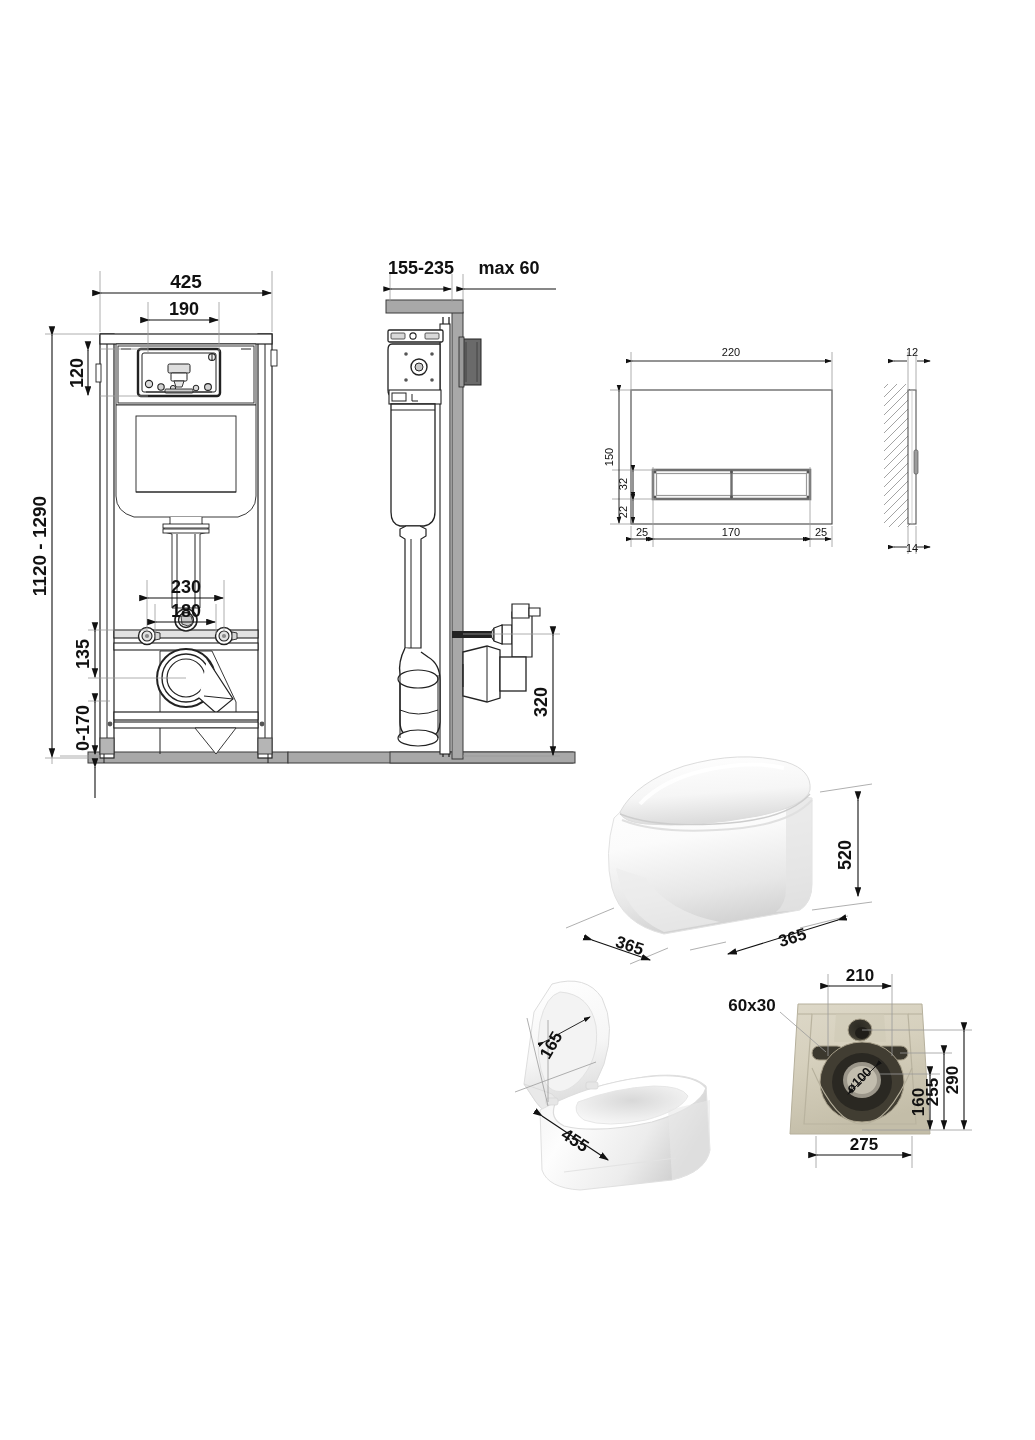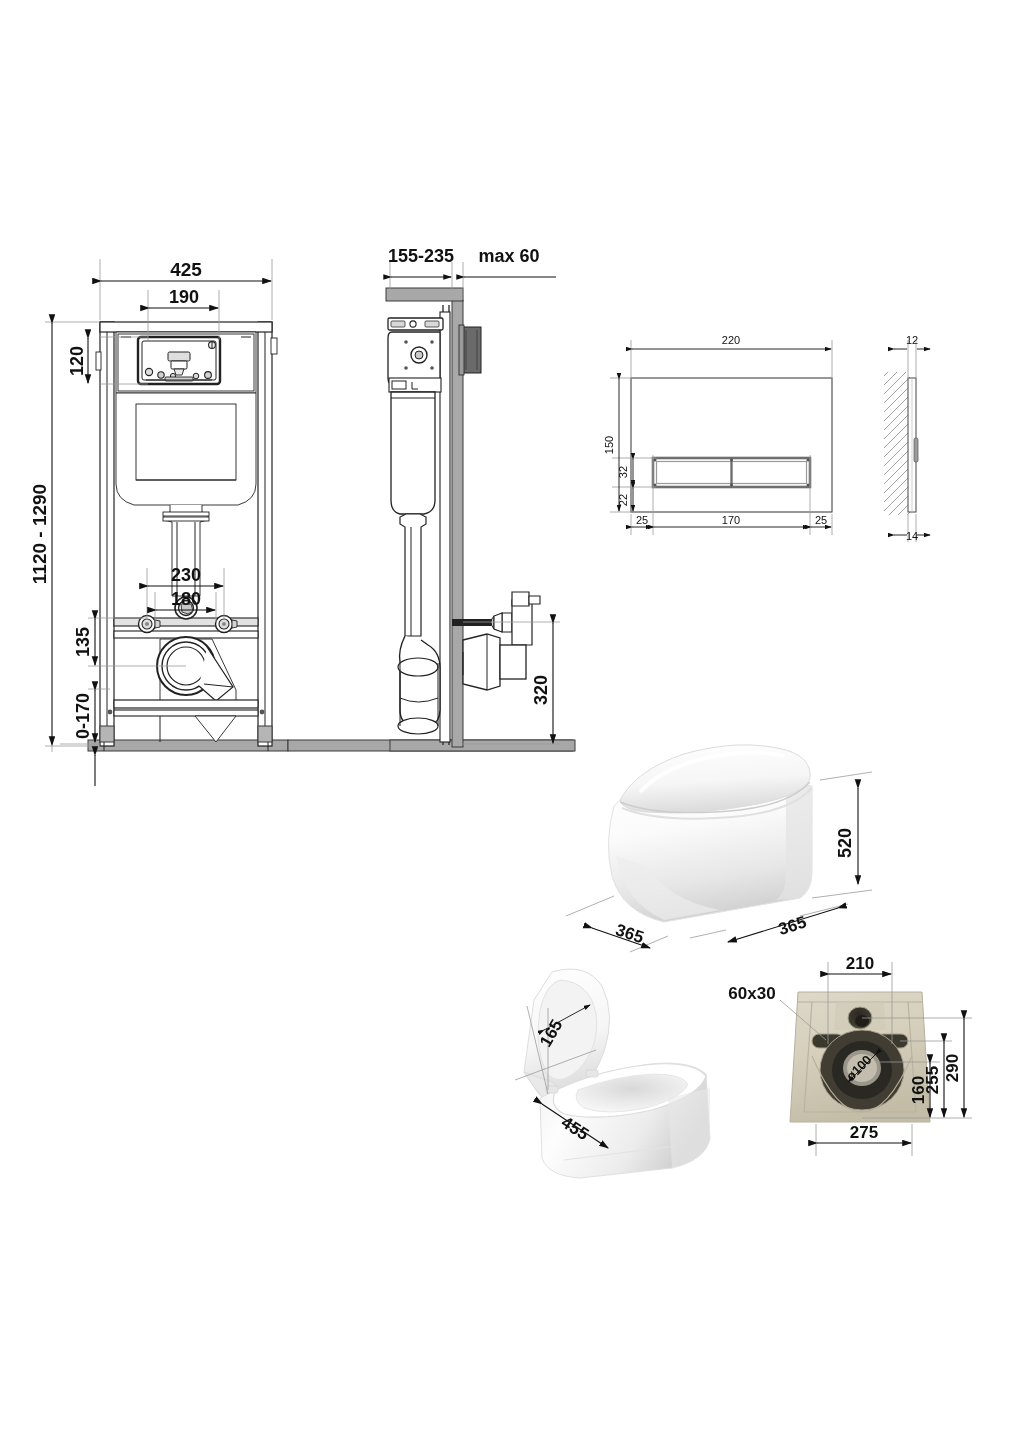--- a/index.html
+++ b/index.html
@@ -3,21 +3,21 @@
 <meta charset="utf-8">
 <title>Wall-hung WC Installation Frame — Technical Drawing</title>
 <style>
   html,body{margin:0;padding:0;background:#ffffff;}
   body{
     width:1035px;height:1440px;position:relative;overflow:hidden;
     font-family:"Liberation Sans", sans-serif;
     color:#1a1a1a;
     -webkit-font-smoothing:antialiased;
   }
-  #sheet{position:absolute;inset:0;}
+  #sheet{position:absolute;inset:0;margin-top:12px;}
   svg.layer{position:absolute;left:0;top:0;width:1035px;height:1440px;overflow:visible;}
   .dimtxt{font-family:"Liberation Sans", sans-serif;font-weight:bold;fill:#111;}
   .dimtxt-sm{font-family:"Liberation Sans", sans-serif;fill:#111;}
   .thin{stroke:#222;stroke-width:1;fill:none;}
   .thin2{stroke:#333;stroke-width:1.4;fill:none;}
   .ext{stroke:#9a9a9a;stroke-width:0.8;fill:none;}
   .dimline{stroke:#111;stroke-width:1.1;fill:none;}
   .dimline-t{stroke:#111;stroke-width:0.9;fill:none;}
   .fillgrey{fill:#a8a8a8;stroke:#3a3a3a;stroke-width:1;}
   .fillgrey2{fill:#b5b5b5;stroke:#3a3a3a;stroke-width:1;}

